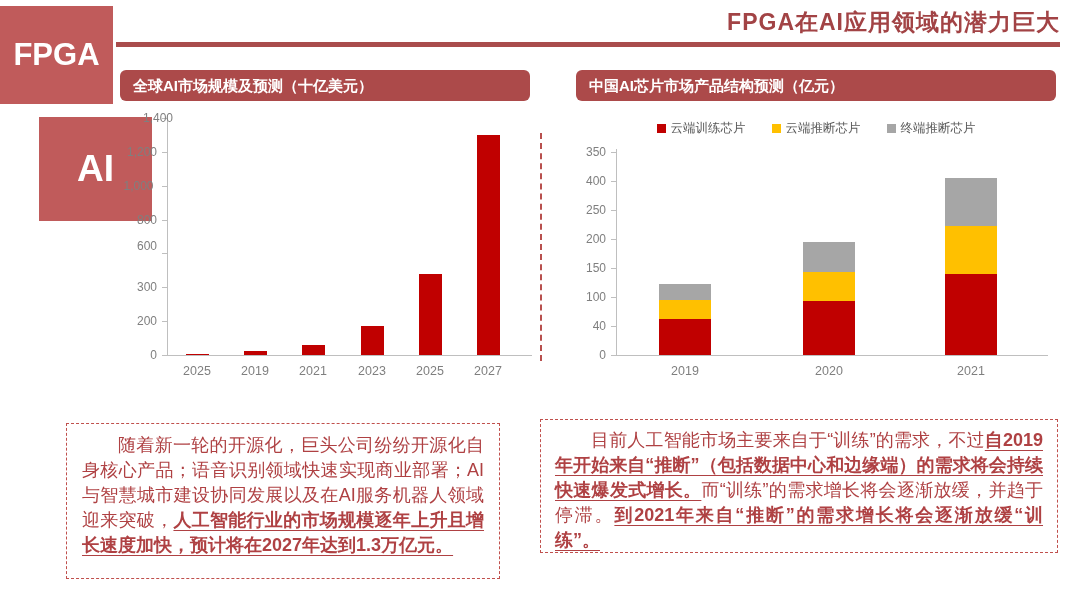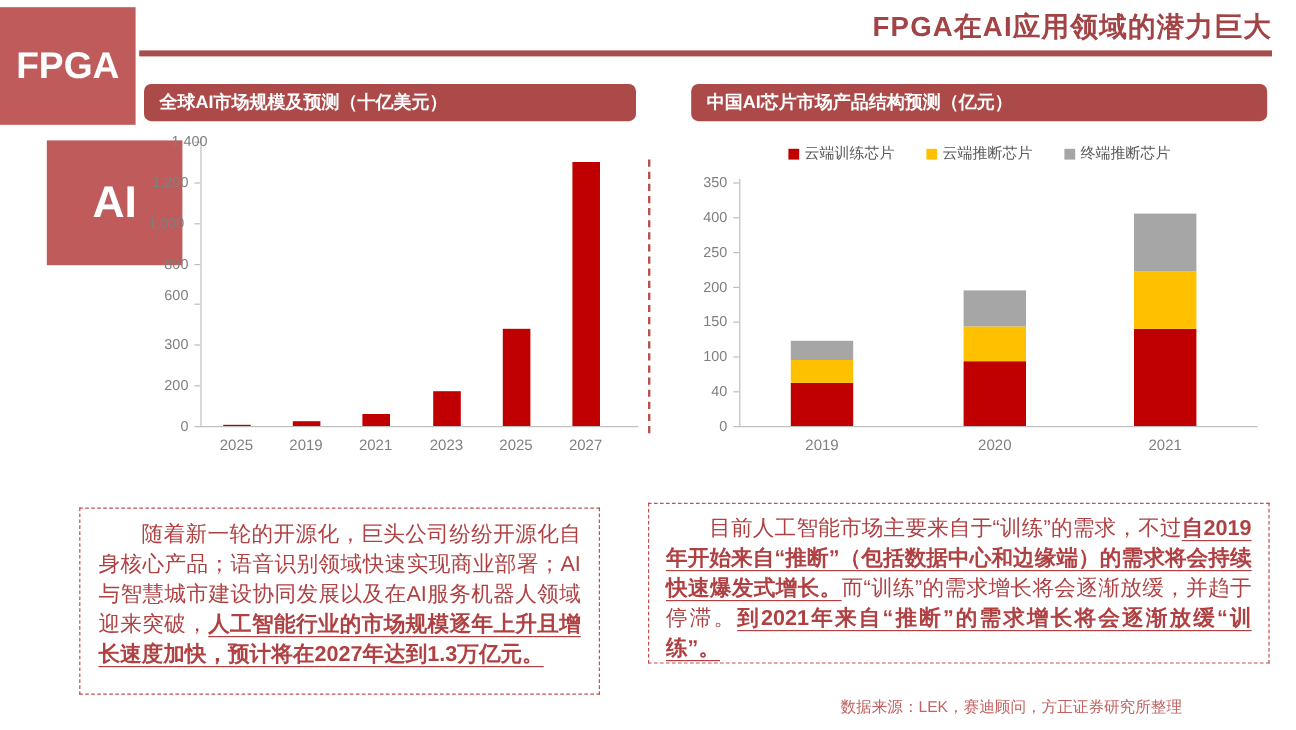--- a/index.html
+++ b/index.html
@@ -149,14 +149,13 @@
       <div class="x-label" style="position: absolute; left: 365px; top: 252px; width: 60px;">2021</div>
     </div>
 
   <div class="note" id="left-note">
     <p id="left-note-text"><span>随着新一轮的开源化，巨头公司纷纷开源化自身核心产品；语音识别领域快速实现商业部署；AI与智慧城市建设协同发展以及在AI服务机器人领域迎来突破，</span><span class="em">人工智能行业的市场规模逐年上升且增长速度加快，预计将在2027年达到1.3万亿元。</span></p>
   </div>
   <div class="note" id="right-note">
     <p id="right-note-text"><span>目前人工智能市场主要来自于“训练”的需求，不过</span><span class="em">自2019年开始来自“推断”（包括数据中心和边缘端）的需求将会持续快速爆发式增长。</span><span>而“训练”的需求增长将会逐渐放缓，并趋于停滞。</span><span class="em">到2021年来自“推断”的需求增长将会逐渐放缓“训练”。</span></p>
   </div>
 
-  <div class="footer">数据来源：LEK，赛迪顾问，方正证券研究所整理</div>
 </div>
 
 </body></html>

